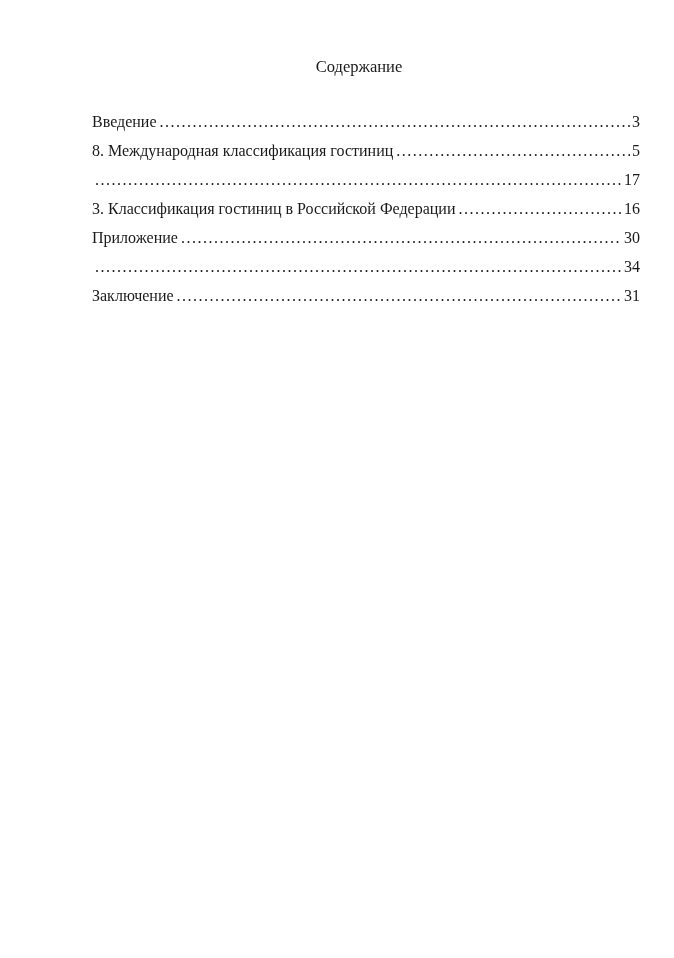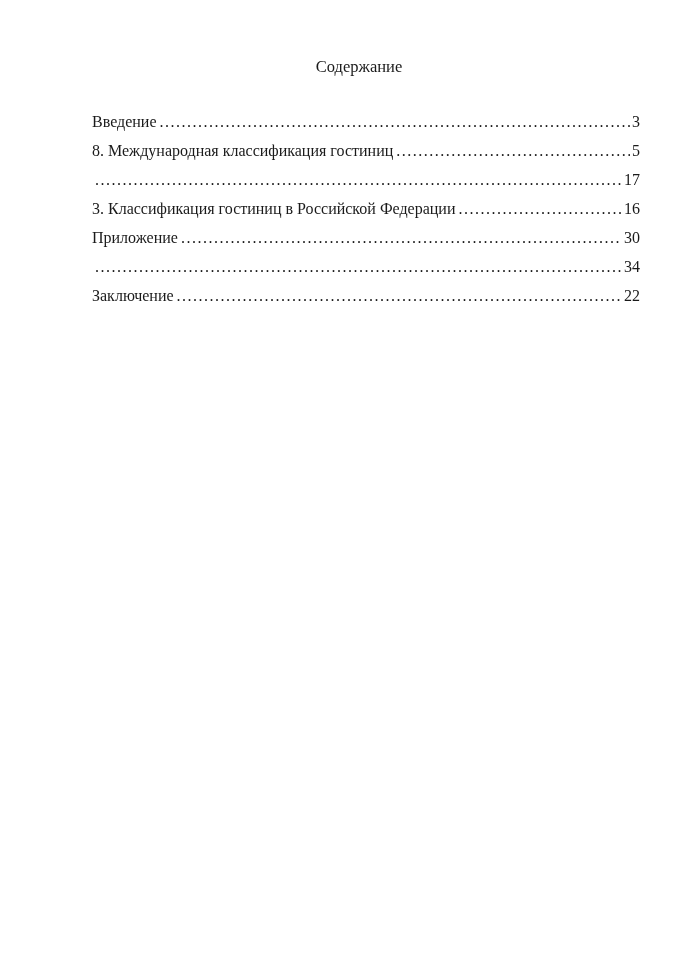--- a/index.html
+++ b/index.html
@@ -83,16 +83,16 @@
       <span class="toc-leader">............................................................................................................................................................................................................................................................................................................</span>
       <span class="toc-page">30</span>
     </div>
     <div class="toc-row">
       <span class="toc-leader">............................................................................................................................................................................................................................................................................................................</span>
       <span class="toc-page">34</span>
     </div>
     <div class="toc-row">
       <span class="toc-label">Заключение</span>
       <span class="toc-leader">............................................................................................................................................................................................................................................................................................................</span>
-      <span class="toc-page">22</span>
+      <span class="toc-page">31</span>
     </div>
   </div>
 </div>
 
 </body></html>

